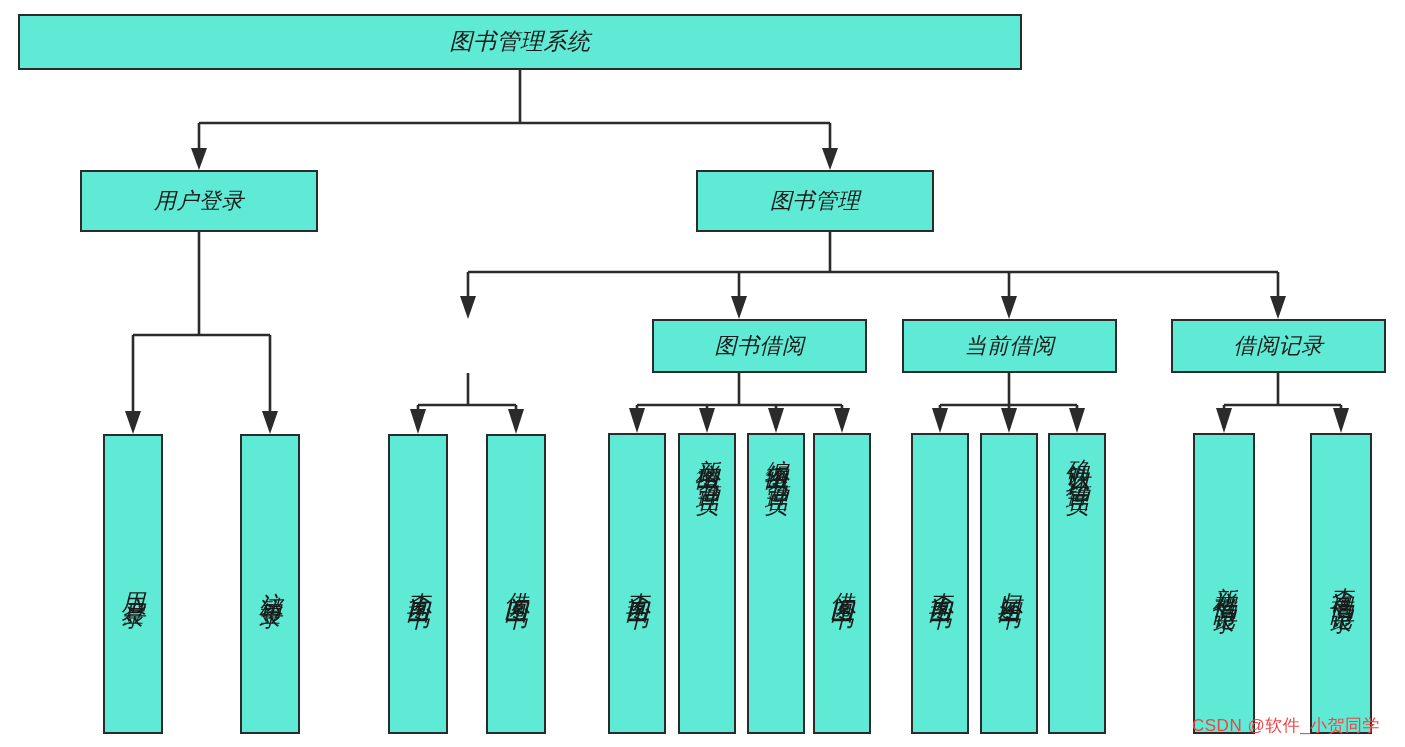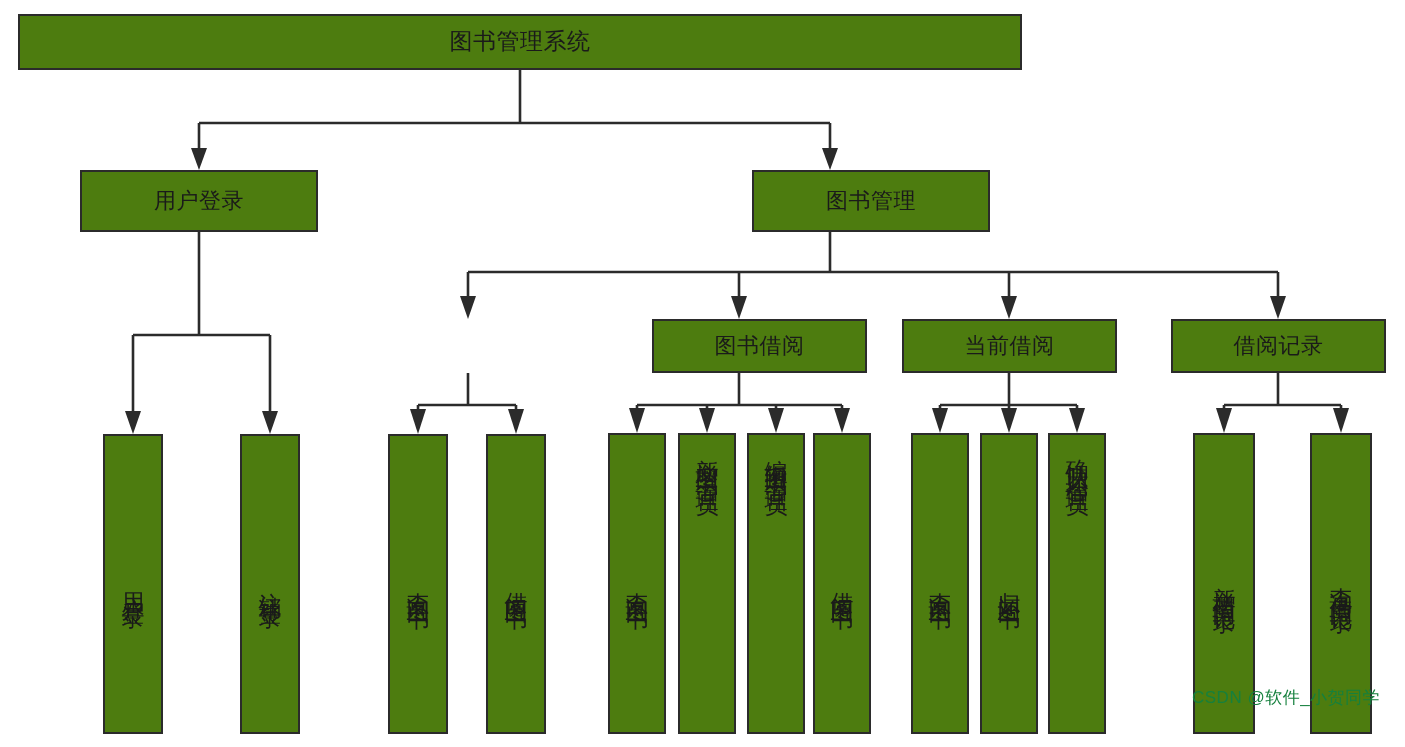--- a/index.html
+++ b/index.html
@@ -8,27 +8,28 @@
     width:1405px;height:747px;
     position:relative;overflow:hidden;
     -webkit-font-smoothing:antialiased;
   }
   #diagram{
     position:absolute;left:0;top:0;width:1405px;height:747px;
   }
   .node{
     position:absolute;
     box-sizing:border-box;
-    background:#4d7c0f;
+    background:#5eead4;
     border:2.5px solid #2b2b2b;
     display:flex;
     align-items:center;
     justify-content:center;
     color:#1a1a1a;
     z-index:3;
+    font-style:italic;
   }
   .node .label{
     display:block;
     white-space:nowrap;
     line-height:1.18;
   }
   
   .node.h .label{
     writing-mode:horizontal-tb;
     font-size:22px;
@@ -55,23 +56,23 @@
   svg#links{
     position:absolute;left:0;top:0;width:1405px;height:747px;
     z-index:1;pointer-events:none;
   }
   svg#links path,svg#links line{
     stroke:#2b2b2b;stroke-width:2.6;fill:none;
   }
   svg#links polygon{ fill:#2b2b2b; }
   #watermark{
     position:absolute;
-    left:1192px;top:686px;
+    left:1192px;top:714px;
     font-size:17px;
-    color:#15803d;
+    color:#ef4444;
     z-index:5;
     white-space:nowrap;
     letter-spacing:0.5px;
   }
 </style>
 </head>
 <body>
 
 <div id="diagram">
 
@@ -137,21 +138,21 @@
     <polygon points="1333,408 1349,408 1341,433"></polygon>
   </svg>
 
   <div class="node h root" style="left:18px;top:14px;width:1004px;height:56px;">
     <span class="label">图书管理系统</span>
   </div>
 
   <div class="node h" style="left:80px;top:170px;width:238px;height:62px;">
     <span class="label">用户登录</span>
   </div>
-  <div class="node h" style="left:752px;top:170px;width:238px;height:62px;">
+  <div class="node h" style="left:696px;top:170px;width:238px;height:62px;">
     <span class="label">图书管理</span>
   </div>
 
   <div class="node h" style="left:632px;top:319px;width:215px;height:54px;margin-left:20px;">
     <span class="label">图书借阅</span>
   </div>
   <div class="node h" style="left:1171px;top:319px;width:215px;height:54px;">
     <span class="label">借阅记录</span>
   </div>
   <div class="node h" style="left:902px;top:319px;width:215px;height:54px;">

